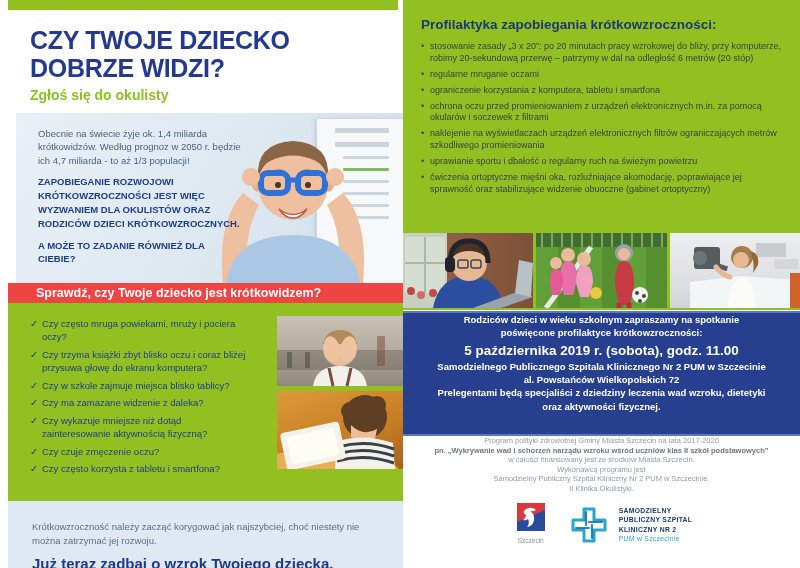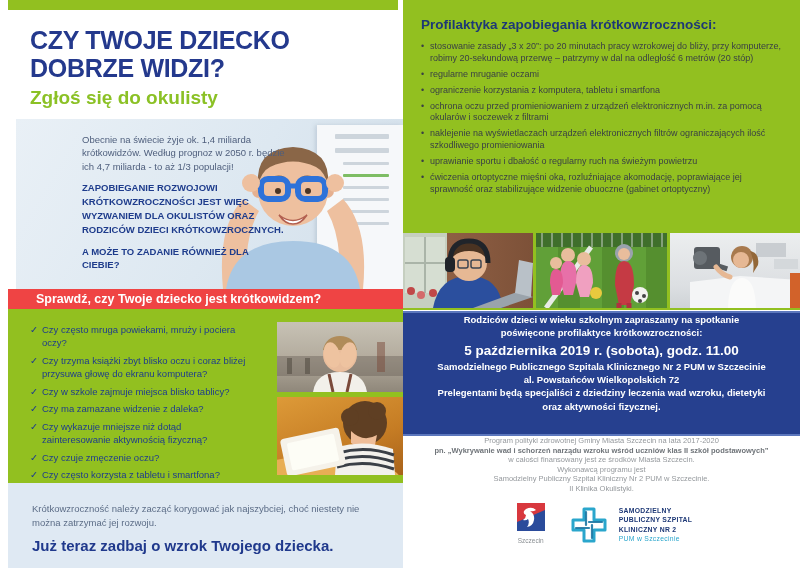--- a/index.html
+++ b/index.html
@@ -4,35 +4,35 @@
 <style>
   html,body{margin:0;padding:0;background:#fff;}
   .page{position:relative;width:800px;height:568px;overflow:hidden;background:#fff;
         font-family:"Liberation Sans","DejaVu Sans",sans-serif;}
   
   .left{position:absolute;left:8px;top:0;width:403px;height:568px;background:#fff;}
   .topbar{width:390px;height:10px;background:#92c020;}
   .title-block{padding:16px 0 0 22px;}
   .title-block h1{margin:0;font-size:25px;line-height:1.12;font-weight:bold;
         color:#24398d;letter-spacing:-0.3px;}
-  .subtitle{font-size:19px;font-weight:bold;color:#8bc125;margin-top:5px;}
+  .subtitle{font-size:14px;font-weight:bold;color:#8bc125;margin-top:5px;}
   .photo-main{position:relative;margin:10px 0 0 8px;width:387px;height:170px;overflow:hidden;
         background:linear-gradient(120deg,#e9f0f6 0%,#dde8f1 55%,#d2dfea 100%);}
   .eye-chart{position:absolute;right:0;top:6px;width:86px;height:164px;background:#f6f8fa;
         box-shadow:-2px 0 4px rgba(120,140,160,.25);}
   .eye-chart .row{height:5px;margin:9px 14px 0 18px;background:#c3ccd4;opacity:.8;border-radius:1px;}
   .eye-chart .row.sm{height:3px;margin-left:26px;}
   .eye-chart .row.green{background:#5fae3e;}
-  .photo-main .overlay{position:relative;z-index:2;padding:14px 0 0 22px;width:205px;margin-left:44px;}
+  .photo-main .overlay{position:relative;z-index:2;padding:14px 0 0 22px;width:205px;}
   .intro{margin:0;font-size:9.5px;line-height:1.42;color:#4e5e7c;font-weight:500;}
   .emph{margin:8px 0 0;font-size:9.5px;line-height:1.45;color:#1e3c8c;font-weight:bold;}
   .boy-svg{position:absolute;right:10px;bottom:0;z-index:1;}
   .check-header{width:403px;height:20px;line-height:20px;background:#ef4444;color:#fff;
         font-size:12.5px;font-weight:bold;padding-left:28px;box-sizing:border-box;}
-  .check-section{position:relative;width:403px;height:174px;background:#92c020;
+  .check-section{position:relative;width:403px;height:198px;background:#92c020;
         padding:14px 0 0 22px;box-sizing:border-box;}
   .checklist{margin:0;padding:0;list-style:none;width:222px;}
   .checklist li{display:flex;font-size:9.5px;line-height:1.42;color:#1e3c8c;
         margin-bottom:4px;font-weight:500;}
   .check{flex:0 0 12px;font-weight:bold;color:#1e3c8c;}
   .check::before{content:"✓";}
   .mini-photos{position:absolute;right:7px;top:13px;width:127px;}
   .mini-photo{position:relative;width:127px;overflow:hidden;}
   .mp1{height:70px;background:linear-gradient(180deg,#c7c2b5 0%,#b2aa9c 55%,#8f877a 100%);}
   .mp2{height:78px;margin-top:5px;background:linear-gradient(160deg,#dd9a38 0%,#c57c24 60%,#a8621a 100%);}
@@ -208,21 +208,21 @@
         <li>
             <span class="dot"></span>
             <span>ograniczenie korzystania z komputera, tabletu i smartfona</span>
           </li>
         <li>
             <span class="dot"></span>
             <span>ochrona oczu przed promieniowaniem z urządzeń elektronicznych m.in. za pomocą okularów i soczewek z filtrami</span>
           </li>
         <li>
             <span class="dot"></span>
-            <span>naklejenie na wyświetlaczach urządzeń elektronicznych filtrów ograniczających ilość szkodliwego promieniowania</span>
+            <span>naklejenie na wyświetlaczach urządzeń elektronicznych filtrów ograniczających metrów szkodliwego promieniowania</span>
           </li>
         <li>
             <span class="dot"></span>
             <span>uprawianie sportu i dbałość o regularny ruch na świeżym powietrzu</span>
           </li>
         <li>
             <span class="dot"></span>
             <span>ćwiczenia ortoptyczne mięśni oka, rozluźniające akomodację, poprawiające jej sprawność oraz stabilizujące widzenie obuoczne (gabinet ortoptyczny)</span>
           </li>
       </ul>

